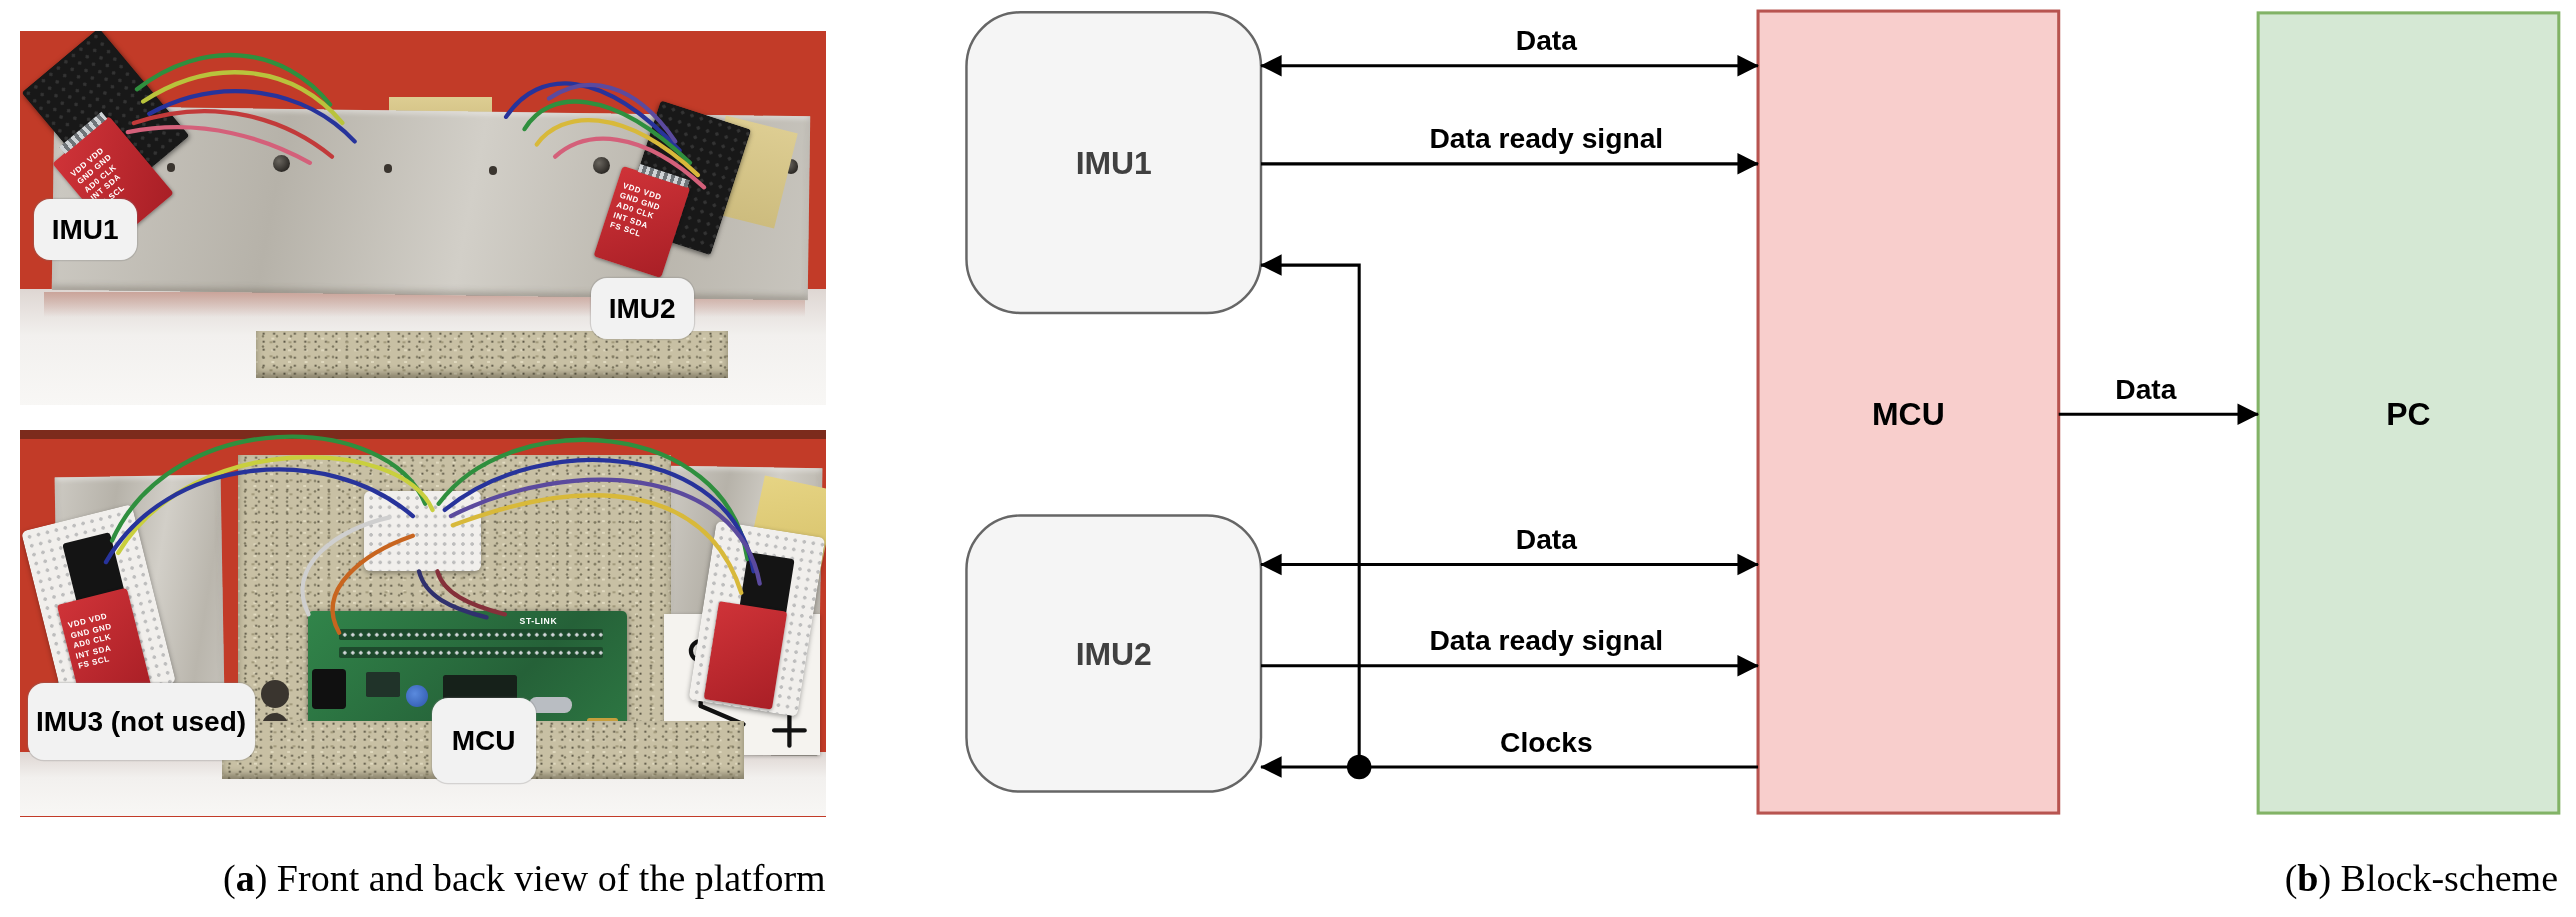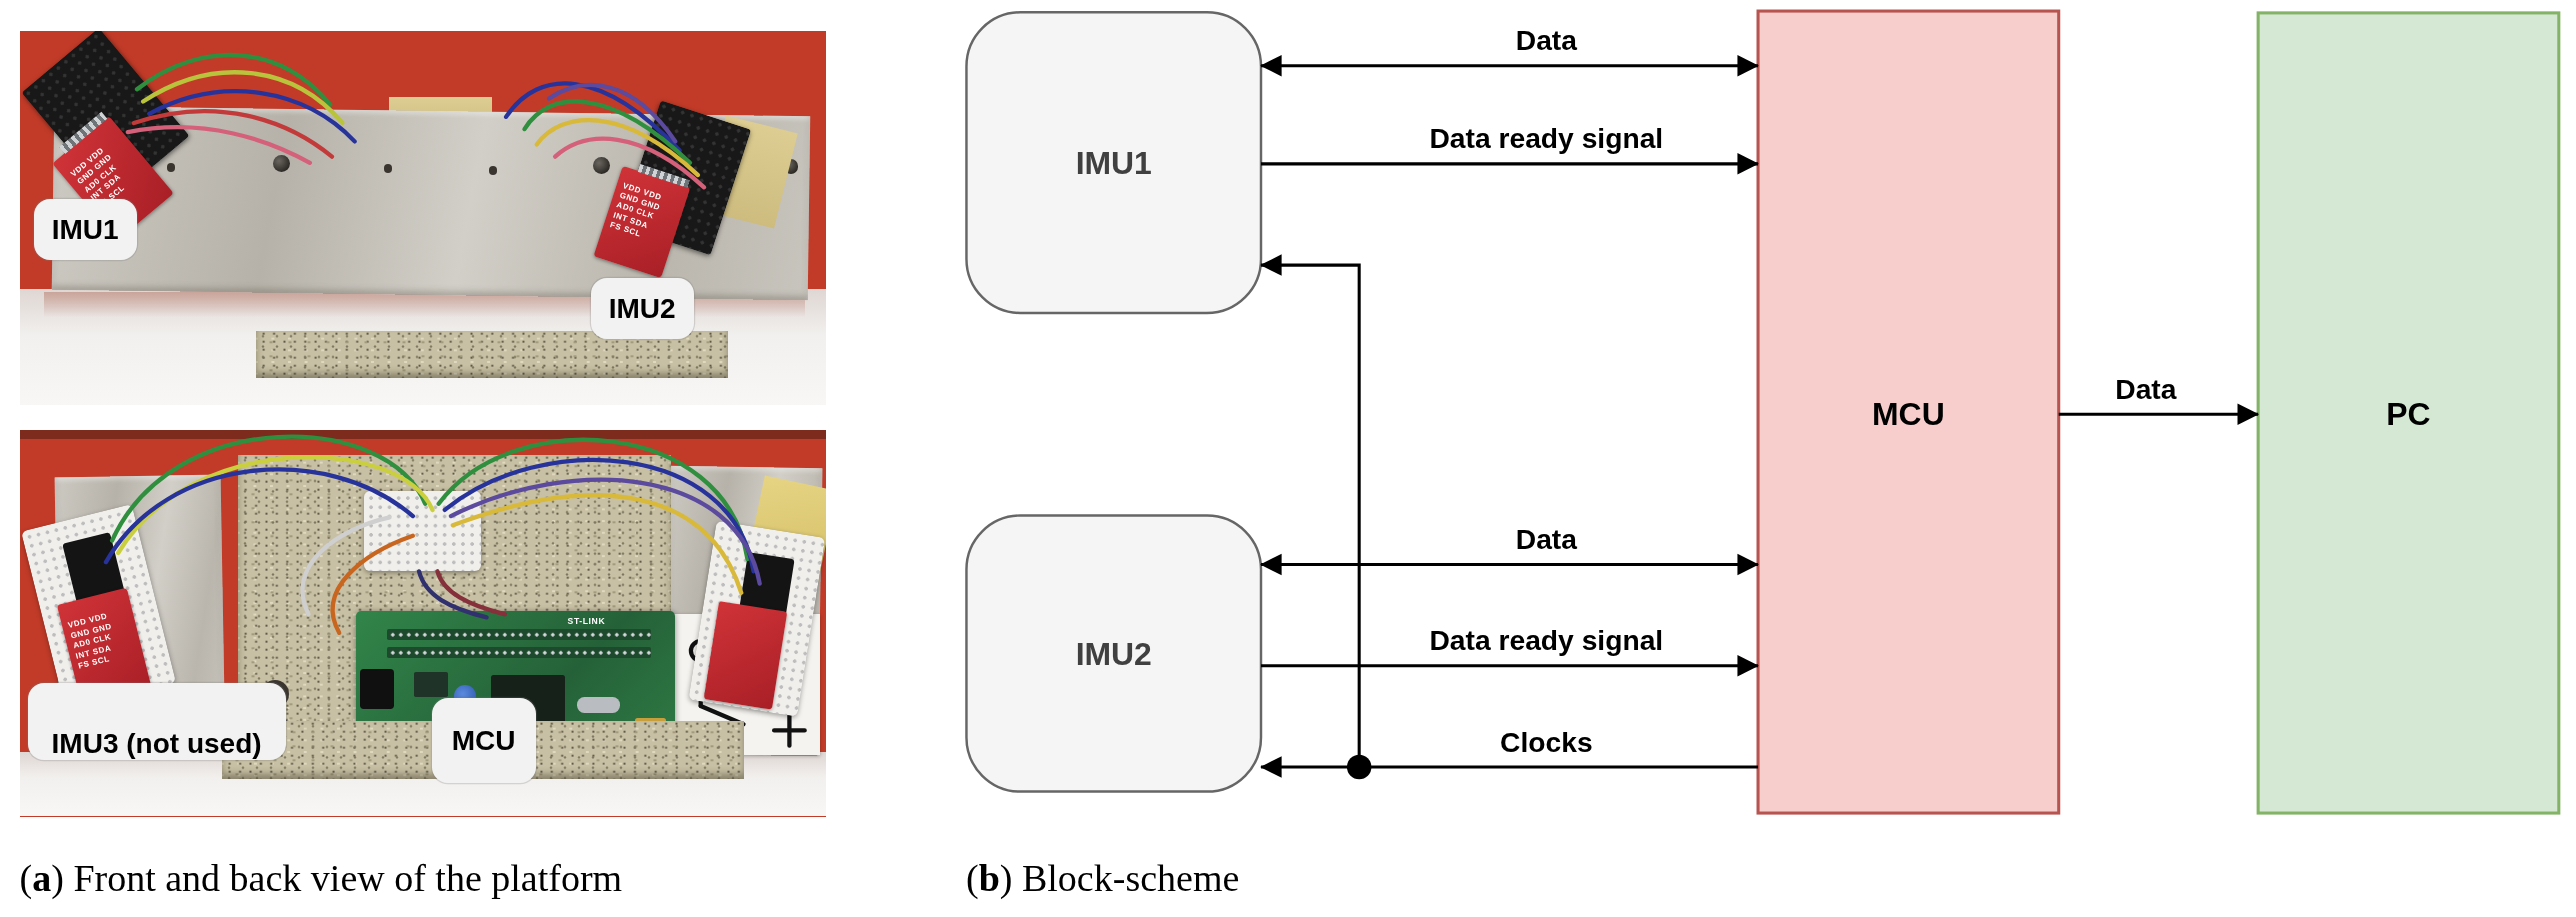--- a/index.html
+++ b/index.html
@@ -35,21 +35,21 @@
            letter-spacing:0.6px;}
   .screw{border-radius:50%;background:radial-gradient(circle at 35% 35%,#6a665f,#2e2b27 70%);}
   .hole{border-radius:50%;background:#3a352f;}
   .plabel{background:#f2f2f2;border-radius:16px;display:flex;align-items:center;justify-content:center;
           color:#000;font-weight:bold;font-size:28px;box-shadow:0 0 0 1.2px rgba(120,120,120,.25);}
   .tape{background:linear-gradient(#ddcd92,#cdbc7e);}
   .note{background:linear-gradient(160deg,#e6d484,#d3bd63);}
   .whitecard{background:#f5f3ef;box-shadow:0 1.2px 3.7px rgba(0,0,0,.3);}
   .wires{left:0;top:0;width:100%;height:100%;pointer-events:none;}
   .caption{position:absolute;top:856px;font-family:"Liberation Serif",serif;font-size:38px;color:#000;
-           text-align:left;}
+           text-align:right;}
   .diagram{position:absolute;left:0;top:0;width:2576px;height:918px;}
   .diagram text{font-family:"Liberation Sans",sans-serif;font-weight:bold;}
   .greenpcb{background:linear-gradient(135deg,#31854a,#256138 60%,#2e7a44);border-radius:4.9px;
             box-shadow:0 1.8px 6.1px rgba(0,0,0,.45);}
   .pinrow{background-color:#1d4a2c;background-image:radial-gradient(#d7dbde 1.5px,transparent 1.8px);
           background-size:8px 8px;background-position:1.8px 1.8px;border-radius:1.8px;}
 </style>
 </head>
 <body>
 
@@ -138,21 +138,21 @@
           <path d="M60,60 L60,150"></path>
           <path d="M60,150 L130,180"></path>
           <circle cx="60" cy="60" r="16"></circle>
           <path d="M185,40 L215,70 M215,40 L185,70"></path>
           <path d="M180,190 L230,190 M205,165 L205,215"></path>
         </g>
       </svg>
     </div>
     <div class="abs note" style="left:733px;top:52px;width:74px;height:107px;transform:rotate(12deg);"></div>
 
-    <div class="abs greenpcb" style="left:288px;top:181px;width:319px;height:144px;margin-left:48px;">
+    <div class="abs greenpcb" style="left:288px;top:181px;width:319px;height:144px;">
       <div class="abs pinrow" style="left:31px;top:18.4px;width:264px;height:11px;"></div>
       <div class="abs pinrow" style="left:31px;top:36px;width:264px;height:11px;"></div>
       <div class="abs" style="left:135px;top:64px;width:74px;height:58px;background:#16211a;border-radius:2.5px;"></div>
       <div class="abs" style="left:58px;top:61px;width:34px;height:24.5px;background:#203329;border-radius:1.8px;"></div>
       <div class="abs" style="left:98px;top:74px;width:22px;height:22px;border-radius:50%;background:radial-gradient(circle at 40% 40%,#5a8ade,#2c55a8);"></div>
       <div class="abs" style="left:221px;top:86px;width:43px;height:16px;background:#b9bdc2;border-radius:7.4px;"></div>
       <div class="abs" style="left:279px;top:107px;width:31px;height:24.5px;background:#c79f3d;border-radius:2.5px;"></div>
       <div class="abs" style="left:4.9px;top:58px;width:34px;height:40px;background:#101010;border-radius:3.7px;"></div>
       <div class="abs pintext" style="left:212px;top:4.9px;font-size:8.6px;">ST-LINK</div>
     </div>
@@ -186,21 +186,21 @@
         <path stroke="#27339b" d="M1195,230 C1160,20 850,0 692,130"></path>
         <path stroke="#5b4a9e" d="M1205,250 C1170,60 900,40 702,140"></path>
         <path stroke="#d8b93a" d="M1175,265 C1120,90 930,70 705,155"></path>
         <path stroke="#c8651f" d="M520,330 C480,260 560,200 640,172"></path>
         <path stroke="#cfcfcf" d="M470,300 C430,220 520,160 602,142"></path>
         <path stroke="#30316e" d="M650,230 C660,270 700,290 760,305"></path>
         <path stroke="#85303a" d="M680,230 C690,265 730,285 790,300"></path>
       </g>
     </svg>
 
-    <div class="abs plabel" style="left:8px;top:253px;width:258px;height:77px;align-items:flex-end;">
+    <div class="abs plabel" style="left:8px;top:253px;width:227px;height:77px;">
       <span>IMU3 (not used)</span>
     </div>
     <div class="abs plabel" style="left:412px;top:268px;width:104px;height:85px;">
       <span>MCU</span>
     </div>
   </div>
 
   <svg class="diagram" viewBox="0 0 4198 1496">
     <defs>
       <marker id="arr" viewBox="0 0 12 12" refX="10.6" refY="6" markerWidth="8.4" markerHeight="8.4" orient="auto-start-reverse" markerUnits="strokeWidth">

